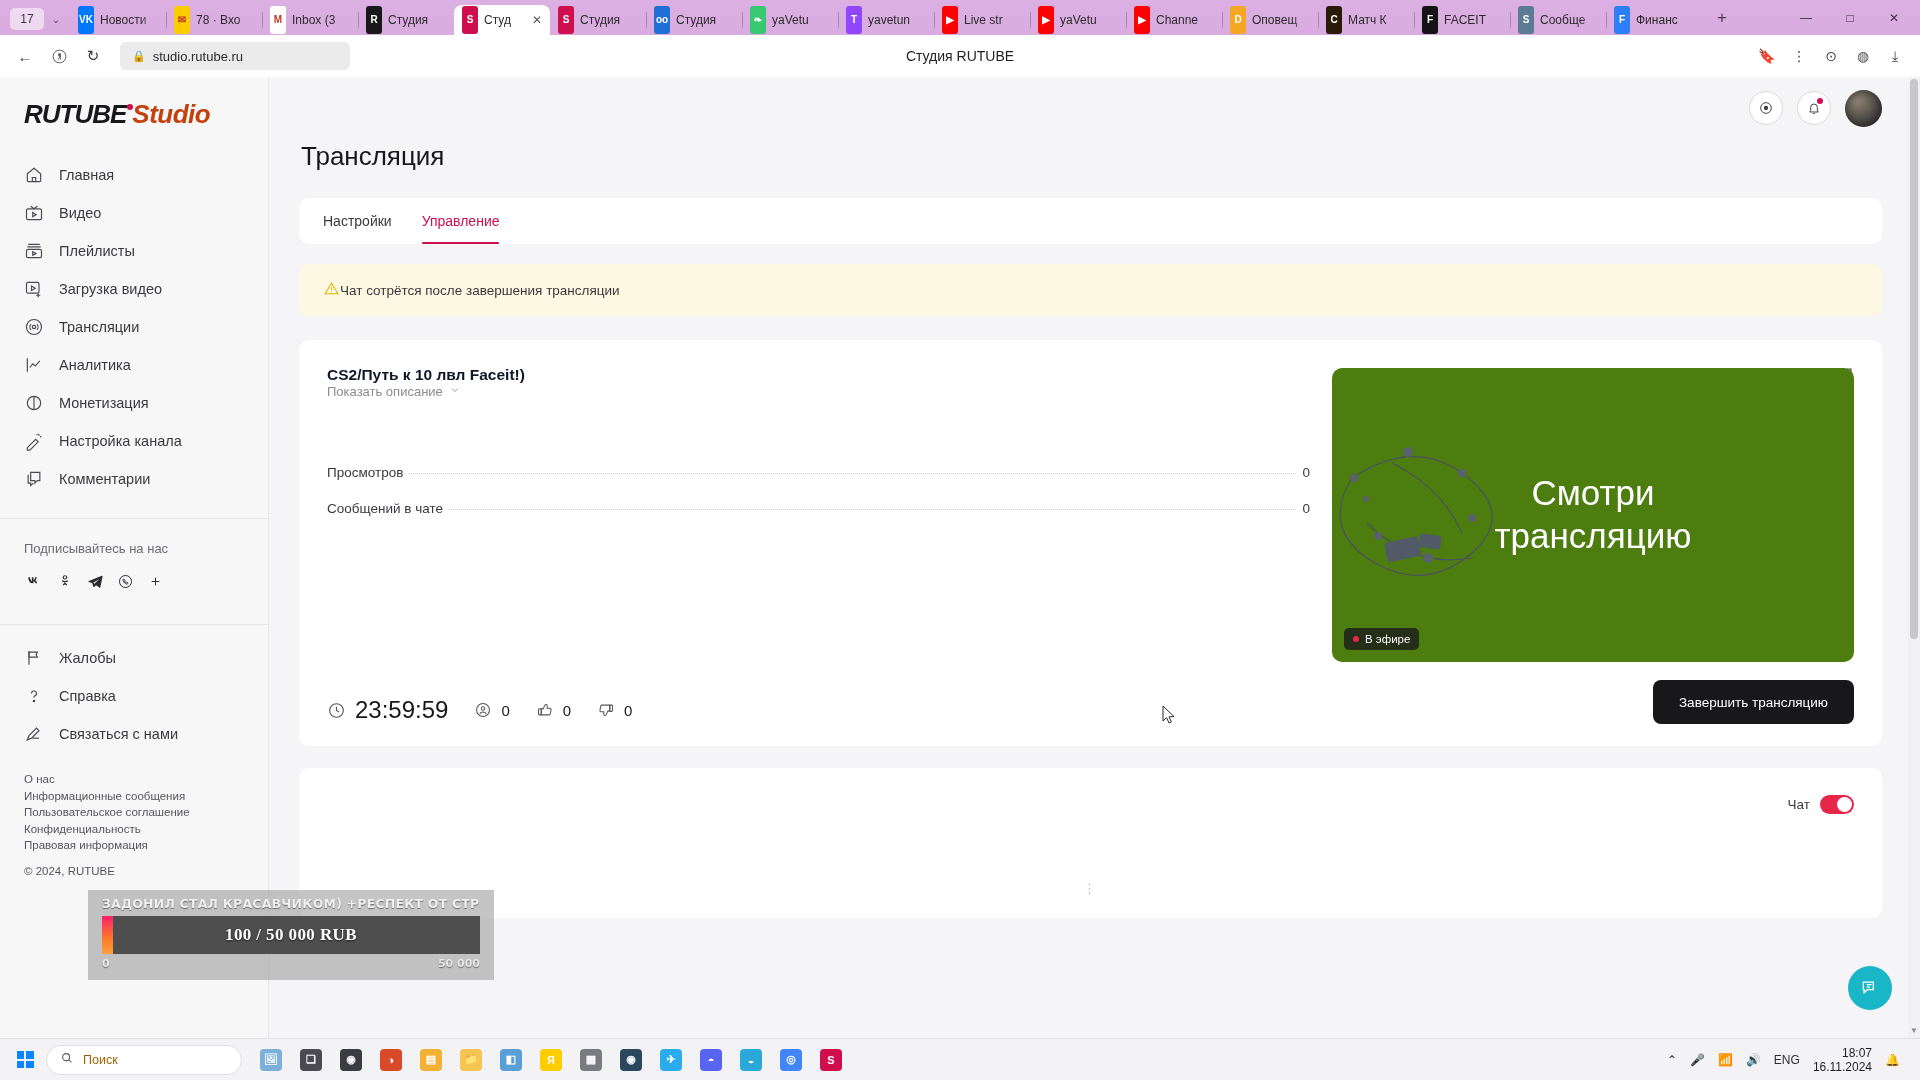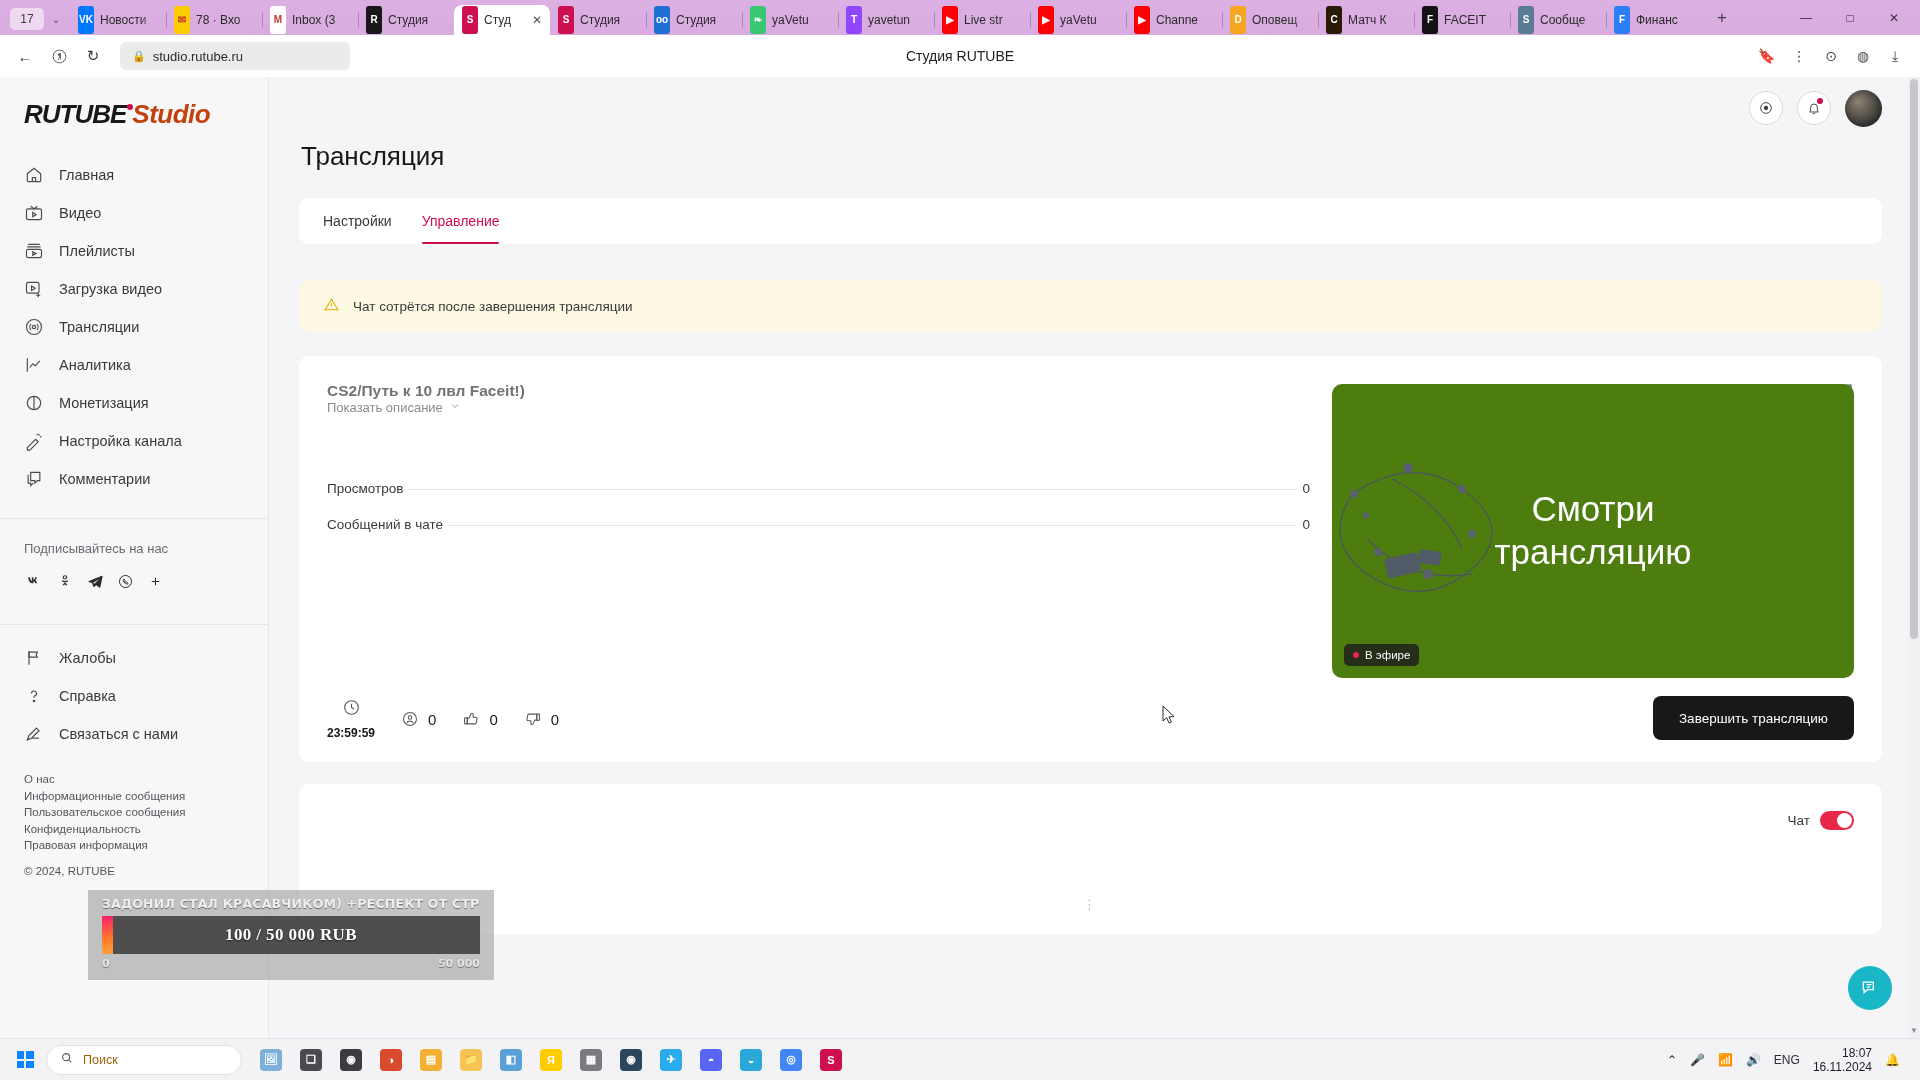--- a/index.html
+++ b/index.html
@@ -218,38 +218,38 @@
     display: flex; align-items: center;
     font-size: 14px; color: #3a3a3e;
     position: relative;
   }
   .ui-tab.active { color: #cf0e4e; }
   .ui-tab.active::after {
     content: ""; position: absolute; left: 0; right: 0; bottom: 0;
     height: 2px; background: #cf0e4e; border-radius: 2px;
   }
   .alert {
-    margin-top: 36px;
+    margin-top: 20px;
     background: #fdf8e2; border-radius: 10px;
     height: 52px;
-    display: flex; align-items: center; gap: 13px;
+    display: flex; align-items: center; 
     padding: 0 24px;
     font-size: 13.5px; color: #3a3a3e;
   }
   .alert .warn { color: #e0b400; font-size: 16px; line-height: 1; }
 
   .stream-card {
     margin-top: 24px;
     background: #fff; border-radius: 10px;
     padding: 26px 28px 20px 28px;
     position: relative;
     height: 406px;
   }
   .sc-head { display: flex; align-items: flex-start; }
-  .sc-title { font-size: 15.5px; font-weight: 700; color: #737373; }
+  .sc-title { font-size: 15.5px; font-weight: 700; color: #0f172a; }
   .sc-desc {
     font-size: 13px; color: #8b8b93;
     display: flex; align-items: center; gap: 6px;
   }
   .sc-actions { margin-left: auto; display: flex; gap: 18px; color: #4b4b52; }
   .sc-actions svg { width: 18px; height: 18px; display: block; }
 
   .stats { margin-top: 66px; width: 983px; }
   .stat-row {
     display: flex; align-items: baseline;
@@ -290,21 +290,21 @@
   .live-dot { width: 6px; height: 6px; border-radius: 50%; background: #e8264a; }
 
   .meta-row {
     position: absolute; left: 28px; bottom: 22px;
     display: flex; align-items: center; gap: 26px;
   }
   .meta {
     display: flex; align-items: center; gap: 9px;
     font-size: 15px; color: #18181b;
   }
-  .meta.timer { font-size: 12px; font-weight: 700; flex-direction: column; }
+  .meta.timer { font-size: 24px; font-weight: 400; }
   .meta svg { width: 18px; height: 18px; display: block; color: #55555c; }
   .meta.timer svg { width: 19px; height: 19px; }
 
   .end-btn {
     position: absolute; right: 28px; bottom: 22px;
     background: #18181b; color: #fff;
     border: none; border-radius: 8px;
     height: 44px; padding: 0 26px;
     font-size: 13.5px;
     font-family: inherit;
@@ -717,21 +717,21 @@
               <path d="M10 17h8"></path>
             </svg>
           </span>
         <span>Связаться с нами</span>
       </div>
     </nav>
 
     <div class="footlinks">
       <div>О нас</div>
       <div>Информационные сообщения</div>
-      <div>Пользовательское сообщения</div>
+      <div>Пользовательское соглашение</div>
       <div>Конфиденциальность</div>
       <div>Правовая информация</div>
     </div>
     <div class="copyright">© 2024, RUTUBE</div>
   </aside>
 
   <main class="main">
     <div class="main-topbar">
       <div class="top-circle">
         <svg viewBox="0 0 24 24" width="16" height="16" fill="none" stroke="#3a3a40" stroke-width="1.4">

